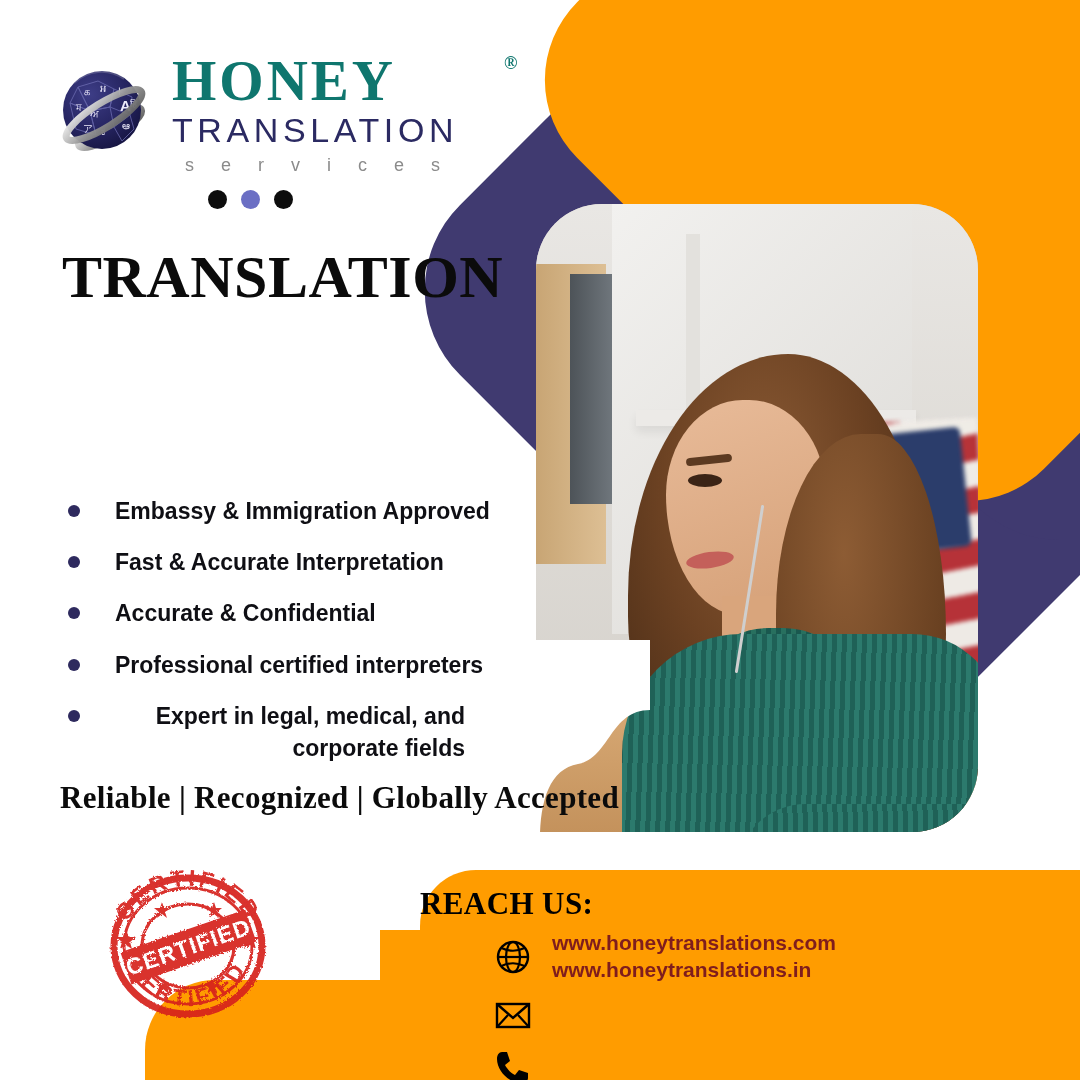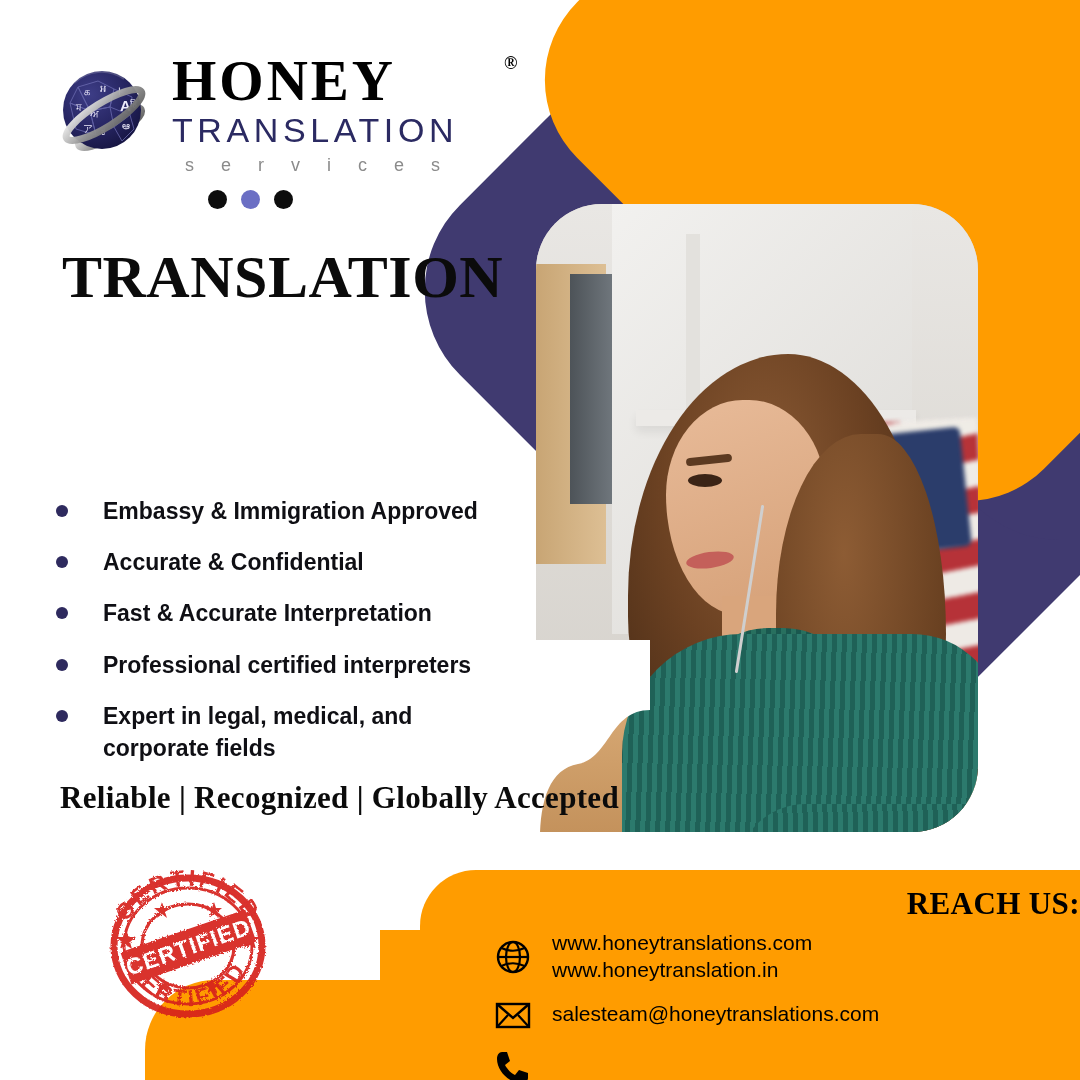--- a/index.html
+++ b/index.html
@@ -141,21 +141,21 @@
   }
 
   
   .logo-wrap { position:absolute; left:52px; top:48px; z-index:10; display:flex; align-items:center; }
   .globe { position:relative; width:106px; height:106px; margin-right:14px; }
   .globe svg { display:block; }
   .logo-text { position:relative; padding-top:4px; }
   .logo-honey {
     font-family:"Liberation Serif", serif;
     font-weight:700; font-size:57px; letter-spacing:3px;
-    color:#000000; line-height:1; position:relative; display:inline-block;
+    color:#0f766e; line-height:1; position:relative; display:inline-block;
   }
   .logo-reg { font-size:17px; vertical-align:super; position:absolute; right:-22px; top:2px; }
   .logo-translation {
     font-family:"Liberation Sans", sans-serif;
     font-weight:400; font-size:34px; letter-spacing:4.6px;
     color:#2B2A62; line-height:1.15; margin-top:2px;
   }
   .logo-services {
     font-family:"Liberation Sans", sans-serif;
     font-size:18px; letter-spacing:11px; color:#8b8b8b;
@@ -173,21 +173,21 @@
     font-weight:400; font-size:64px; color:#0b0b0b;
     line-height:1.02; letter-spacing:.5px;
   }
   .h-main {
     font-family:"Liberation Serif", serif;
     font-weight:700; font-size:60px; color:#0b0b0b;
     line-height:1.1; letter-spacing:.5px; margin-top:8px;
   }
 
   
-  .bullets { position:absolute; left:56px; top:495px; z-index:10; width:470px; }
+  .bullets { position:absolute; left:68px; top:495px; z-index:10; width:470px;text-align:right; }
   .bullet-row { display:flex; align-items:flex-start; margin-bottom:19px; }
   .bullet-dot {
     width:12px; height:12px; border-radius:50%;
     background:#2E2A5E; margin-top:10px; margin-right:35px; flex:0 0 auto;
   }
   .bullet-text {
     font-family:"Liberation Sans", sans-serif;
     font-weight:700; font-size:23px; color:#0f0f14; line-height:1.4;
   }
 
@@ -214,30 +214,30 @@
     width:300px; height:100px; background:#FF9C00;
     border-radius:70px 0 0 0;
     z-index:7;
   }
   .contact-tail-bridge {
     position:absolute; left:380px; top:930px; width:90px; height:150px;
     background:#FF9C00; z-index:7;
   }
   .reach-title {
     position:absolute; left:0; right:0; top:16px;
-    text-align:right;
+    text-align:left;
     font-family:"Liberation Serif", serif;
     font-weight:700; font-size:31px; color:#000; letter-spacing:.4px;
   }
   .contact-rows { position:absolute; left:72px; top:60px; }
   .c-row { display:flex; align-items:center; margin-bottom:10px; }
   .c-icon { width:42px; height:42px; flex:0 0 auto; margin-right:18px; display:flex; align-items:center; justify-content:center; }
   .c-text {
     font-family:"Liberation Sans", sans-serif;
-    font-weight:400; font-size:21px; color:#000000; line-height:1.28;
+    font-weight:700; font-size:21px; color:#7f1d1d; line-height:1.28;
   }
 </style>
 </head>
 <body>
 
 <div class="canvas">
 
   <div class="shape-purple-diag"></div>
   <div class="shape-purple-right"></div>
   <div class="shape-orange-diag"></div>
@@ -334,25 +334,25 @@
     <div class="h-main">TRANSLATION</div>
   </div>
 
   <div class="bullets">
     <div class="bullet-row">
       <span class="bullet-dot"></span>
       <span class="bullet-text">Embassy &amp; Immigration Approved</span>
     </div>
     <div class="bullet-row">
       <span class="bullet-dot"></span>
-      <span class="bullet-text">Accurate &amp; Confidential</span>
+      <span class="bullet-text">Fast &amp; Accurate Interpretation</span>
     </div>
     <div class="bullet-row">
       <span class="bullet-dot"></span>
-      <span class="bullet-text">Fast &amp; Accurate Interpretation</span>
+      <span class="bullet-text">Accurate &amp; Confidential</span>
     </div>
     <div class="bullet-row">
       <span class="bullet-dot"></span>
       <span class="bullet-text">Professional certified interpreters</span>
     </div>
     <div class="bullet-row">
       <span class="bullet-dot"></span>
       <span class="bullet-text" style="max-width:350px;display:inline-block">Expert in legal, medical, and corporate fields</span>
     </div>
   </div>
@@ -408,33 +408,32 @@
           <svg width="38" height="38" viewBox="0 0 38 38">
             <circle cx="19" cy="19" r="15" fill="none" stroke="#000" stroke-width="2.4"></circle>
             <ellipse cx="19" cy="19" rx="7" ry="15" fill="none" stroke="#000" stroke-width="2.2"></ellipse>
             <line x1="4" y1="19" x2="34" y2="19" stroke="#000" stroke-width="2.2"></line>
             <path d="M7.5,10 Q19,15.5 30.5,10" fill="none" stroke="#000" stroke-width="2.2"></path>
             <path d="M7.5,28 Q19,22.5 30.5,28" fill="none" stroke="#000" stroke-width="2.2"></path>
           </svg>
         </span>
         <span class="c-text">
           <span>www.honeytranslations.com</span><br>
-          <span>www.honeytranslation.in</span>
+          <span>www.honeytranslations.in</span>
         </span>
       </div>
 
       <div class="c-row">
         <span class="c-icon">
           <svg width="38" height="32" viewBox="0 0 38 32">
             <rect x="3" y="5" width="32" height="23" fill="none" stroke="#000" stroke-width="2.4"></rect>
             <path d="M3,5 L19,19 L35,5" fill="none" stroke="#000" stroke-width="2.4"></path>
             <path d="M3,28 L14,16 M35,28 L24,16" fill="none" stroke="#000" stroke-width="2.2"></path>
           </svg>
         </span>
-        <span class="c-text">salesteam@honeytranslations.com</span>
       </div>
 
       <div class="c-row">
         <span class="c-icon">
           <svg width="36" height="36" viewBox="0 0 36 36">
             <path d="M7,3 C4,3 2,6 2,10 C2,22 14,34 26,34 C30,34 33,32 33,29 L33,24 L24,21 L20,26 C16,24 12,20 10,16 L15,12 L12,3 Z" fill="#000"></path>
           </svg>
         </span>
       </div>
 

